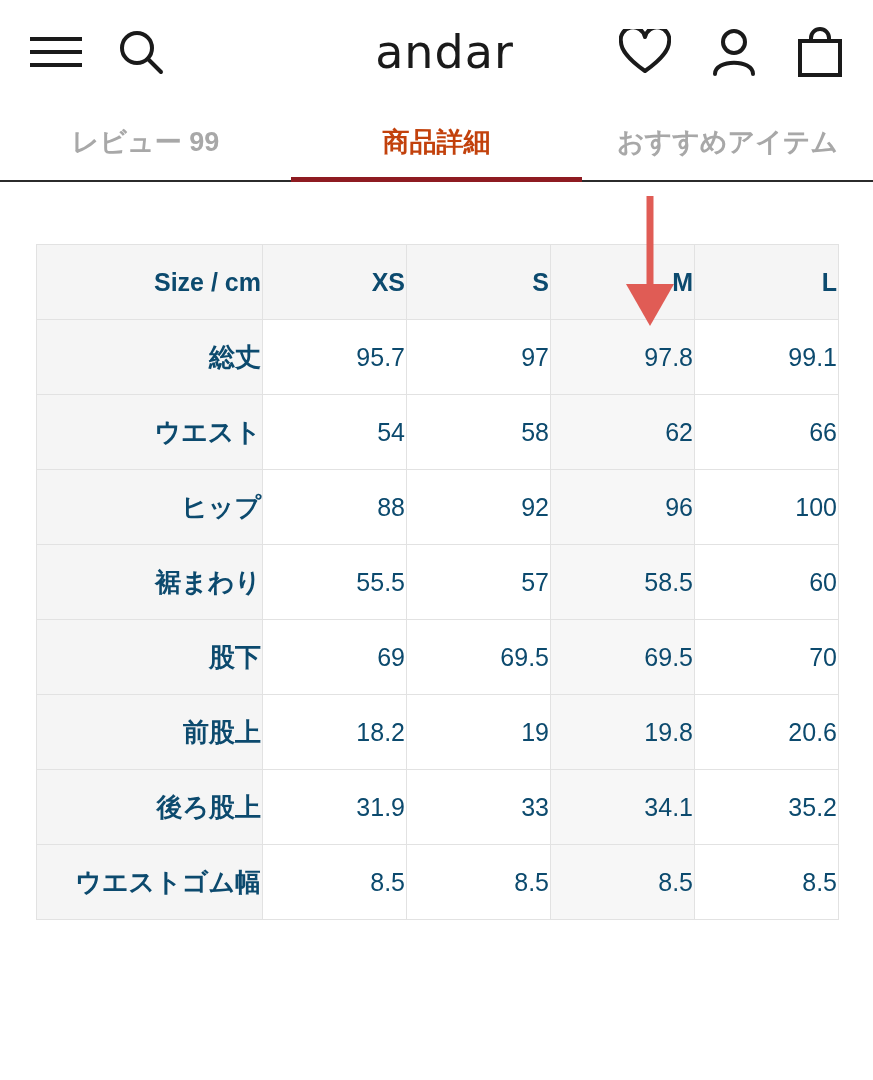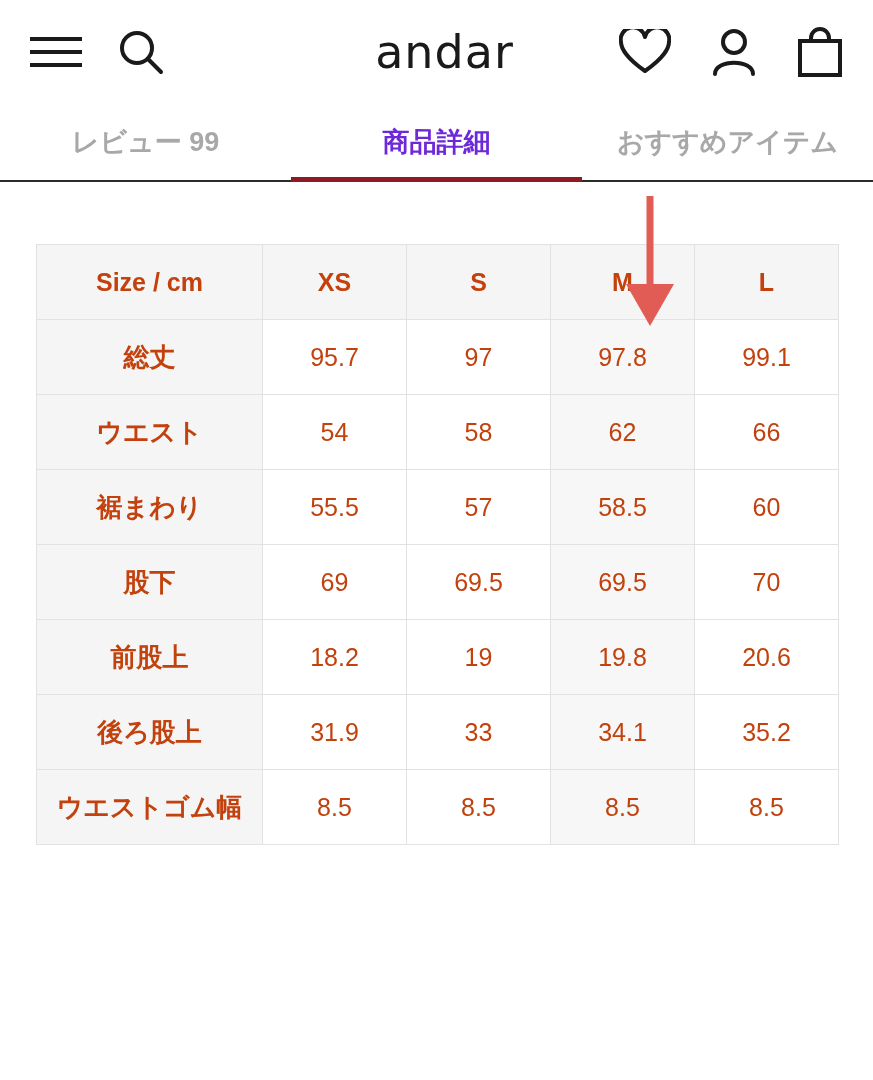--- a/index.html
+++ b/index.html
@@ -65,21 +65,21 @@
     display: flex;
     align-items: center;
     justify-content: center;
     font-size: 27px;
     color: #a8a8a8;
     cursor: pointer;
     position: relative;
     font-weight: 600;
   }
   .tab.active {
-    color: #6d28d9;
+    color: #c2410c;
   }
   .tab.active::after {
     content: "";
     position: absolute;
     left: 0; right: 0; bottom: -2px;
     height: 5px;
     background: #8e1b21;
   }
 
   
@@ -124,23 +124,23 @@
 
   
   table.size-table {
     border-collapse: collapse;
     width: 801px;
     table-layout: fixed;
   }
   table.size-table td, table.size-table th {
     border: 1px solid #e2e2e2;
     height: 75px;
-    text-align: center;
+    text-align: right;
     font-size: 25px;
-    color: #c2410c;
+    color: #0c4a6e;
     font-weight: 400;
   }
   table.size-table thead th {
     background: #f5f5f5;
     font-weight: 700;
     font-size: 25px;
   }
   table.size-table tbody td:first-child {
     background: #f5f5f5;
     font-weight: 700;
@@ -243,20 +243,27 @@
         <td>99.1</td>
       </tr>
       <tr>
         <td>ウエスト</td>
         <td>54</td>
         <td>58</td>
         <td class="col-highlight">62</td>
         <td>66</td>
       </tr>
       <tr>
+        <td>ヒップ</td>
+        <td>88</td>
+        <td>92</td>
+        <td class="col-highlight">96</td>
+        <td>100</td>
+      </tr>
+      <tr>
         <td>裾まわり</td>
         <td>55.5</td>
         <td>57</td>
         <td class="col-highlight">58.5</td>
         <td>60</td>
       </tr>
       <tr>
         <td>股下</td>
         <td>69</td>
         <td>69.5</td>

